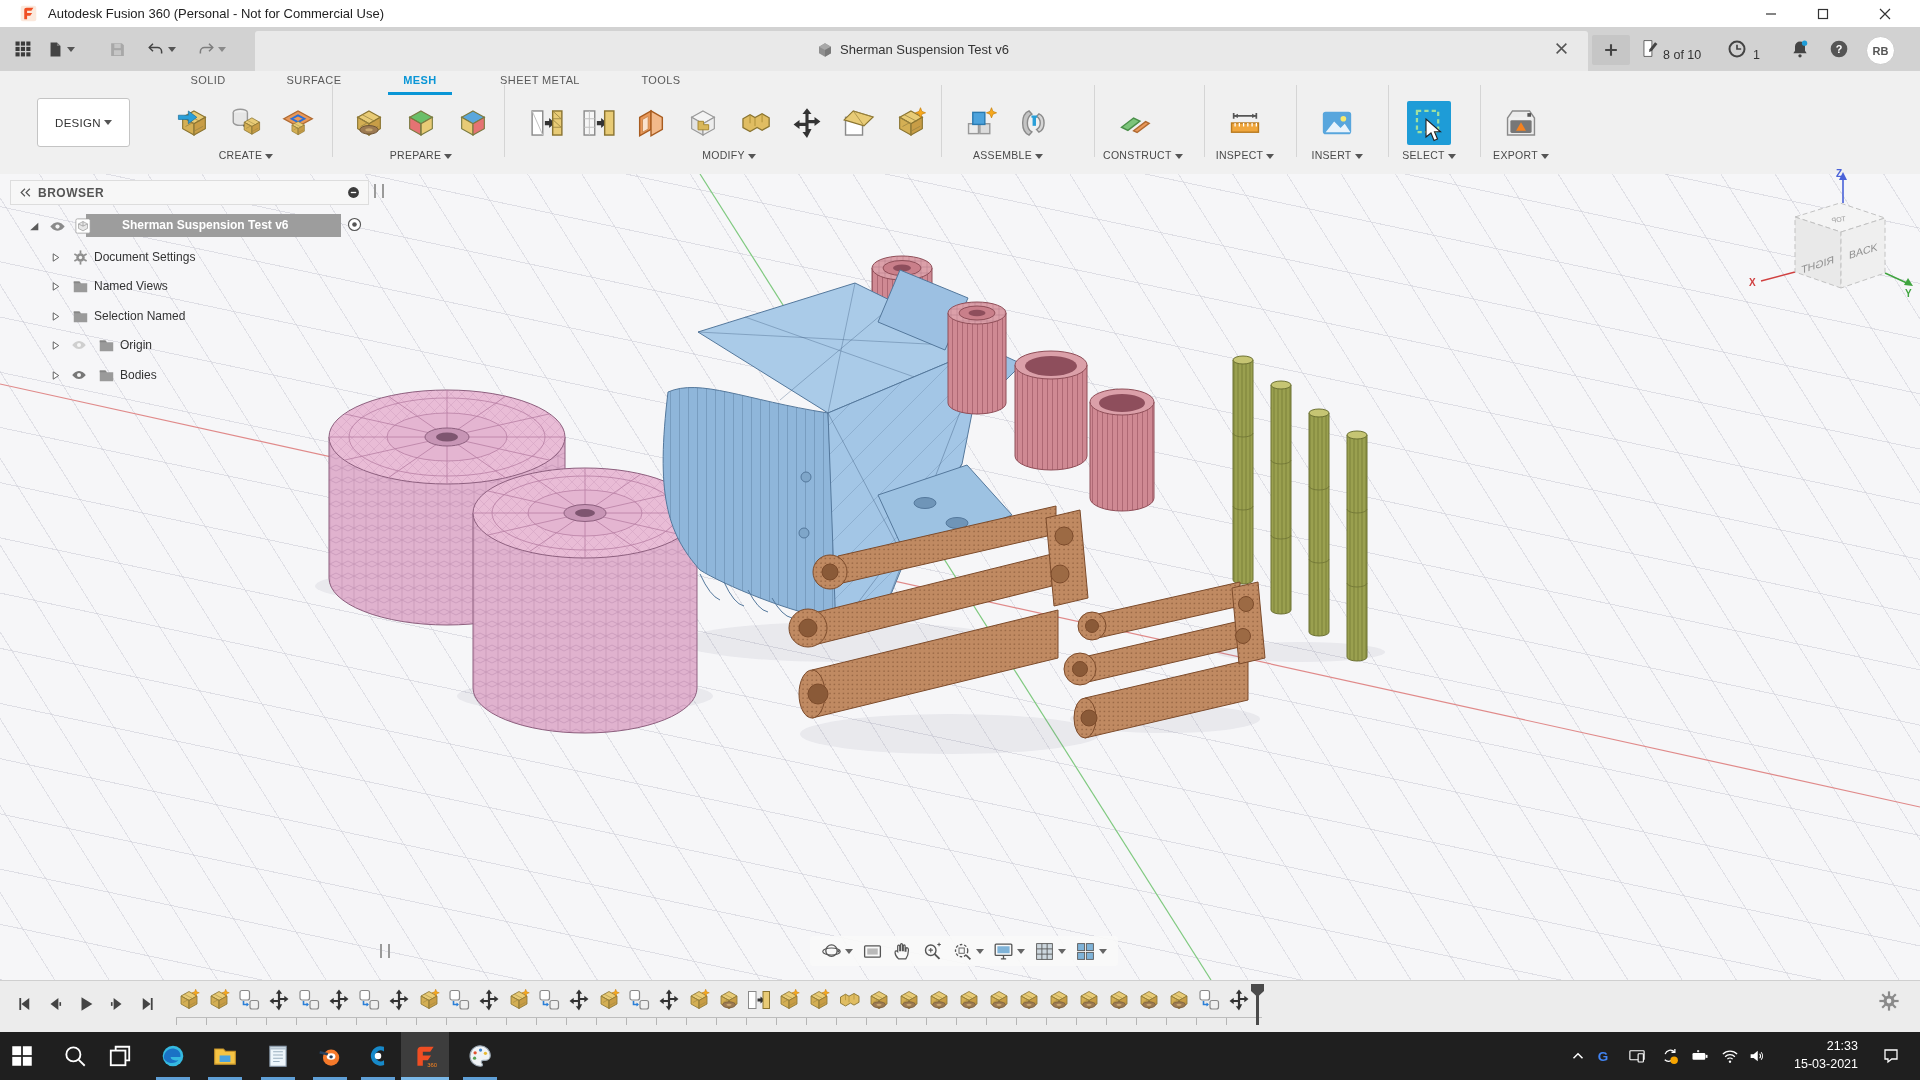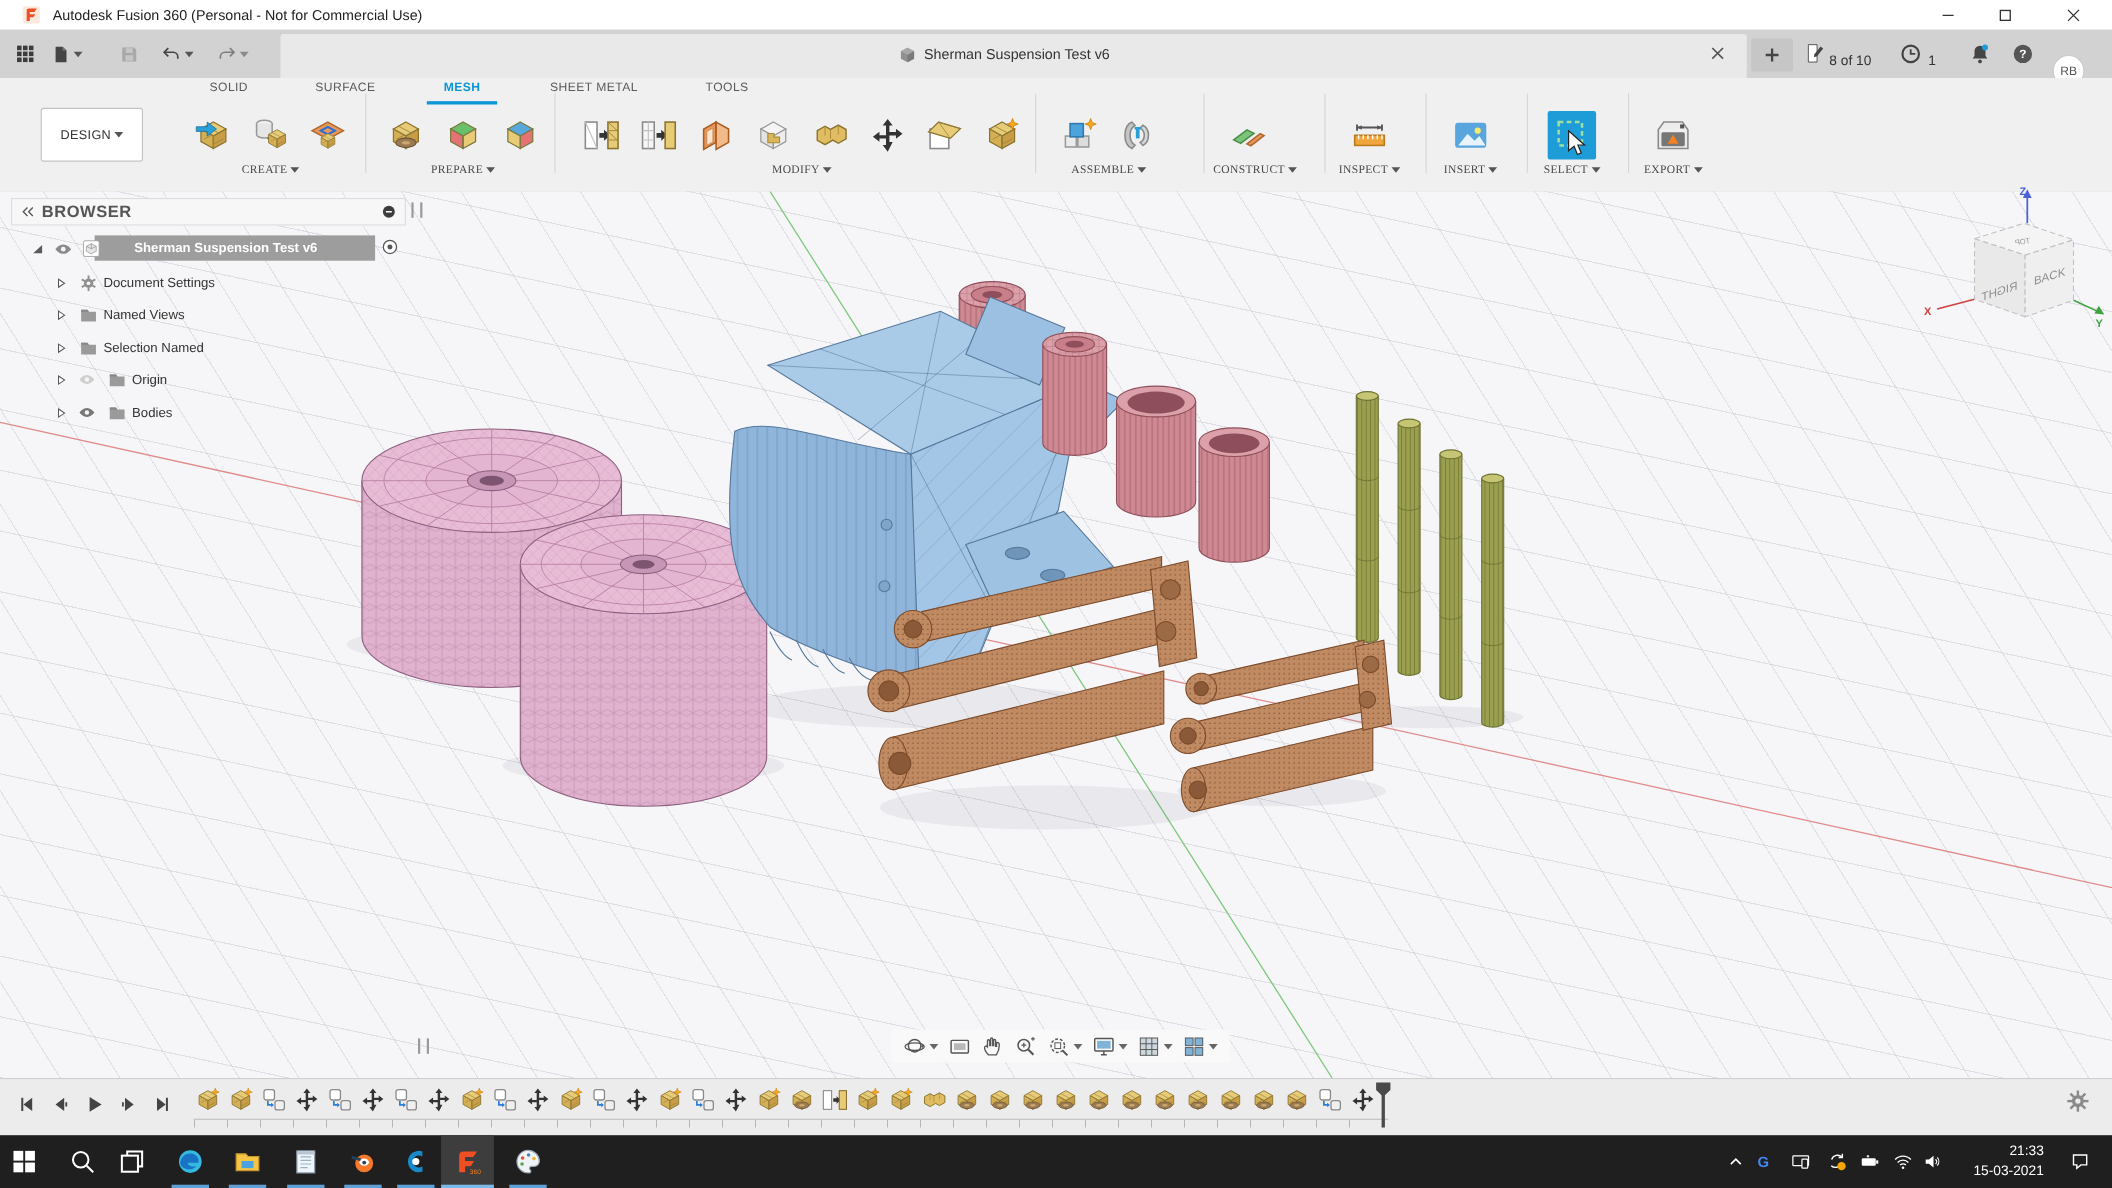--- a/index.html
+++ b/index.html
@@ -20,35 +20,35 @@
   #doctab .dtitle{position:absolute;left:585px;top:11px;font-size:13px;color:#333;white-space:nowrap;}
   #plusbtn{position:absolute;left:1592px;top:8px;width:38px;height:30px;background:#c6c6c6;border-radius:2px;display:flex;align-items:center;justify-content:center;}
   .hdrtxt{font-size:12.5px;color:#333;}
   
   #ribbon{left:0;top:71px;width:1920px;height:103px;background:#f0f0f0;border-bottom:1px solid #d8d8d8;}
   #designbox{position:absolute;left:37px;top:27px;width:91px;height:47px;background:#fff;border:1px solid #c4c4c4;border-radius:3px;
              display:flex;align-items:center;justify-content:center;font-size:11.5px;color:#333;letter-spacing:.3px;}
   .rtab{position:absolute;top:3px;height:18px;font-size:11px;color:#5a5a5a;letter-spacing:.4px;text-align:center;}
   .rtab.active{color:#0a96d6;font-weight:bold;}
   #meshline{position:absolute;left:388px;top:21px;width:64px;height:3px;background:#0a96d6;}
-  .rgroup{position:absolute;top:30px;height:66px;font-family:Liberation Serif, serif;}
+  .rgroup{position:absolute;top:30px;height:66px;}
   .ricons{display:flex;gap:8px;justify-content:center;}
   .rtool{width:44px;height:44px;display:flex;align-items:center;justify-content:center;border-radius:2px;}
   .rtool svg{width:34px;height:34px;}
   .rtool.sel{background:#1e9cd7;}
   .rlabel{margin-top:4px;text-align:center;font-size:10.5px;color:#4a4a4a;letter-spacing:.3px;white-space:nowrap;}
   .rdiv{position:absolute;top:14px;width:1px;height:72px;background:#d5d5d5;}
   
   #viewport{left:0;top:174px;width:1920px;height:806px;background-color:#f6f6f8;
     background-image:repeating-linear-gradient(12deg,rgba(203,203,213,.55) 0 1px,transparent 1px 54px),
                      repeating-linear-gradient(58deg,rgba(203,203,213,.5) 0 1px,transparent 1px 46px);}
   #scene{position:absolute;left:0;top:0;}
   
   #bheader{position:absolute;left:10px;top:6px;width:357px;height:23px;background:#f7f7f7;border:1px solid #ddd;
-           display:flex;align-items:center;font-size:15px;color:#555;font-weight:bold;letter-spacing:.5px;}
+           display:flex;align-items:center;font-size:12px;color:#555;font-weight:bold;letter-spacing:.5px;}
   .panelhandle{position:absolute;width:6px;height:14px;border-left:2px solid #9a9a9a;border-right:2px solid #9a9a9a;}
   .brow{position:absolute;height:24px;display:flex;align-items:center;font-size:12px;color:#333;}
   .brow .bg{position:absolute;left:0;top:0;right:0;bottom:0;background:rgba(251,251,251,.92);z-index:-1;}
   #rootrow-hl{position:absolute;left:86px;top:40px;width:255px;height:23px;background:#9d9d9d;}
   #rootlabel{position:absolute;left:122px;top:44px;font-size:12px;font-weight:bold;color:#fff;}
   
   #comments{position:absolute;left:30px;top:763px;width:342px;height:29px;background:#fcfcfc;border:1px solid #e2e2e2;
             display:flex;align-items:center;font-size:11px;font-weight:bold;color:#666;letter-spacing:.5px;}
   #navbar{position:absolute;left:810px;top:762px;height:30px;background:rgba(248,248,248,.92);border-radius:3px;
           display:flex;align-items:center;padding:0 8px;gap:3px;}
@@ -191,21 +191,21 @@
           <circle cx="12" cy="20.2" r="2" fill="#444"></circle>
           <circle cx="17.5" cy="5" r="3.2" fill="#1e9cd7"></circle>
         </svg>
       </span>
     <span class="icn abs" style="left:1829px;top:12px">
         <svg width="20" height="20" viewBox="0 0 24 24">
           <circle cx="12" cy="12" r="10" fill="#555"></circle>
           <text x="12" y="17" text-anchor="middle" font-size="13" font-family="Liberation Sans,sans-serif" font-weight="bold" fill="#fff">?</text>
         </svg>
       </span>
-    <span class="abs" style="left:1866px;top:23px;width:27px;height:27px;border-radius:50%;background:#fff;border:1px solid #c9c9c9;display:flex;align-items:center;justify-content:center;font-size:11px;color:#555;font-weight:normal">RB</span>
+    <span class="abs" style="left:1866px;top:9px;width:27px;height:27px;border-radius:50%;background:#fff;border:1px solid #c9c9c9;display:flex;align-items:center;justify-content:center;font-size:11px;color:#555;font-weight:bold">RB</span>
   </div>
 
   <div id="ribbon" class="abs">
     <div id="designbox">
         <span>DESIGN</span>
         <span class="caret"></span>
       </div>
     <span class="rtab" style="left:178px;width:60px">SOLID</span>
     <span class="rtab" style="left:272px;width:84px">SURFACE</span>
     <span class="rtab active" style="left:390px;width:60px">MESH</span>

